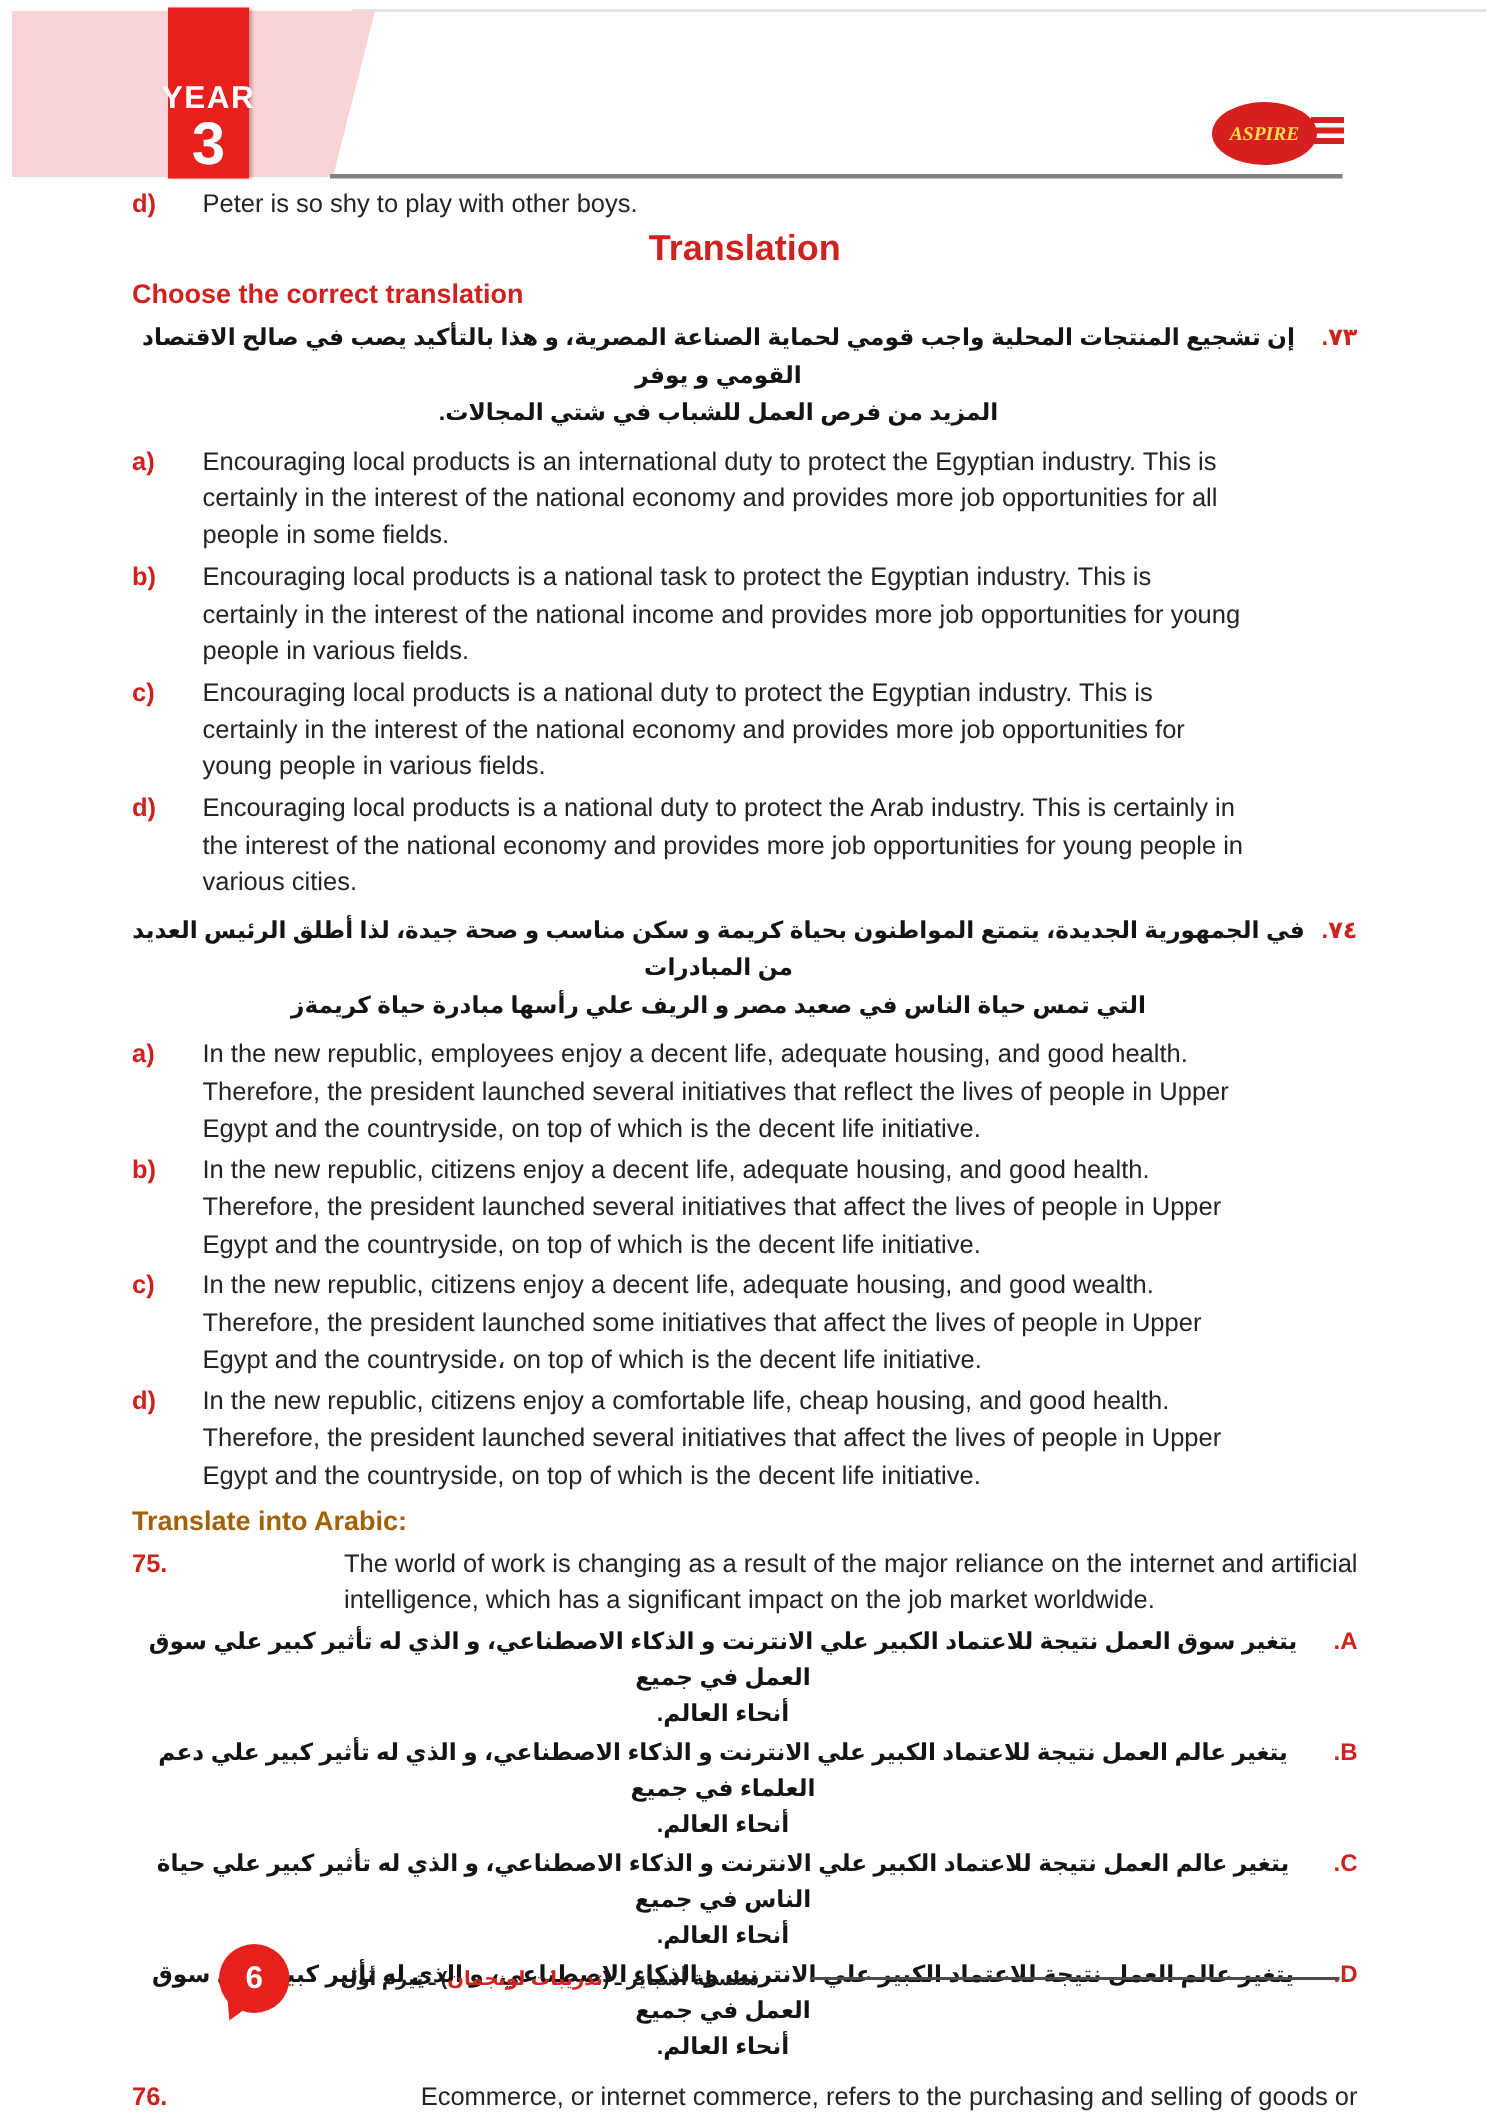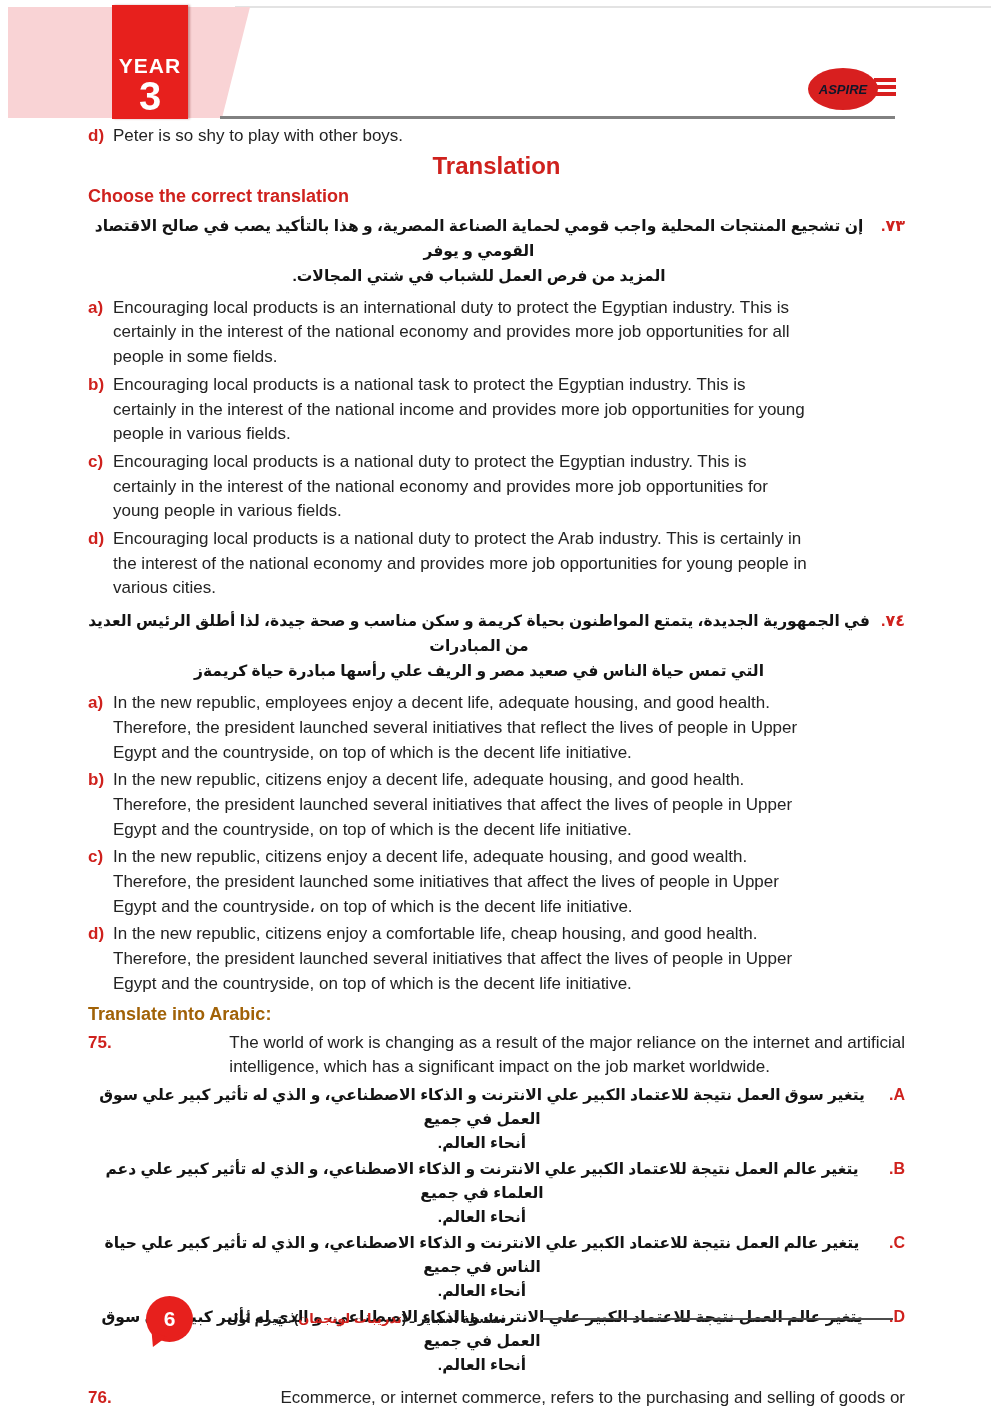--- a/index.html
+++ b/index.html
@@ -14,56 +14,57 @@
   .page { position:relative; width:993px; height:1413px; background:#ffffff; }
 
   
   .top-hairline { position:absolute; left:235px; right:2px; top:6px; height:2px; background:#e3e3e3; }
   .pink-band {
     position:absolute; left:8px; top:7px; width:242px; height:111px;
     background:#f9d3d5;
     clip-path:polygon(0 0, 100% 0, calc(100% - 28px) 100%, 0 100%);
   }
   .year-box {
-    position:absolute; left:112px; top:5px; width:76px; height:114px;
+    position:absolute; left:112px; top:5px; width:54px; height:114px;
     background:#e7201d;
     display:flex; flex-direction:column; align-items:center; justify-content:flex-end;
     padding-bottom:4px;
     color:#ffffff; font-weight:bold; text-align:center;
     box-shadow:2px 0 2px rgba(120,30,30,.35);
   }
   .year-box .year-word { font-size:21px; letter-spacing:1px; line-height:22px; }
   .year-box .year-num  { font-size:40px; line-height:38px; }
 
   .brand-logo {
     position:absolute; left:808px; top:62px; width:90px; height:52px;
   }
   .brand-oval {
     position:absolute; left:0; top:6px; width:70px; height:42px;
     background:#d81f1f; border-radius:50%;
     display:flex; align-items:center; justify-content:center;
   }
   .brand-text {
-    color:#0f172a; font-weight:bold; font-style:italic; font-size:13px; letter-spacing:0;
+    color:#fde047; font-weight:bold; font-style:italic; font-size:13px; letter-spacing:0;
     white-space:nowrap;
+    font-family:Liberation Serif, serif;
   }
   .brand-bars { position:absolute; left:66px; top:16px; width:22px; height:22px; }
   .brand-bars span { display:block; width:22px; height:4px; background:#d81f1f; margin-bottom:3px; }
 
   .header-rule { position:absolute; left:220px; right:98px; top:116px; height:3px; background:#818181; }
 
   
   .content { position:absolute; left:0; top:124px; width:993px; padding:0 88px; }
 
   .red { color:#cf211d; }
   .marker { color:#cf211d; font-weight:bold; flex:0 0 auto; }
 
   .opt-en { display:flex; gap:7px; font-size:17px; line-height:24.7px; margin-bottom:3px; color:#232323; }
   .opt-en .marker { min-width:18px; font-size:17px; }
-  .opt-en .opt-text { white-space:pre-line; }
+  .opt-en .opt-text { white-space:pre-line;margin-left:22px; }
 
   .intro-line { margin-bottom:6px; }
 
   .section-title { text-align:center; font-size:24px; font-weight:bold; color:#cf211d; margin:2px 0 8px 0; line-height:22px; }
   .instruction   { font-size:18px; font-weight:bold; color:#cf211d; margin-bottom:6px; line-height:22px; }
 
   .stem-ar {
     direction:rtl; display:flex; gap:7px;
     font-size:15.5px; font-weight:bold; color:#141414;
     line-height:25px; margin-bottom:4px;

